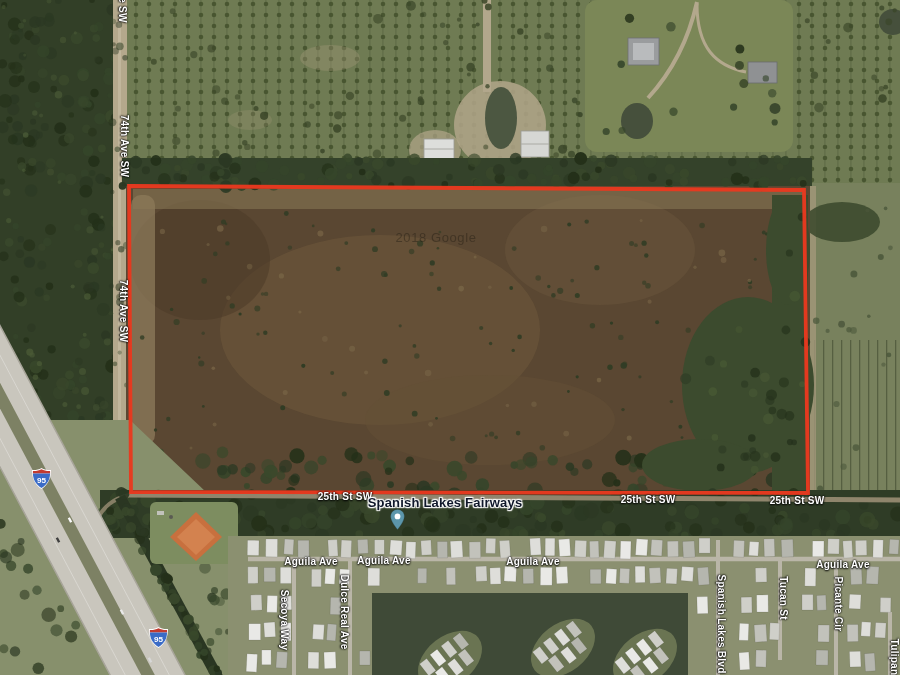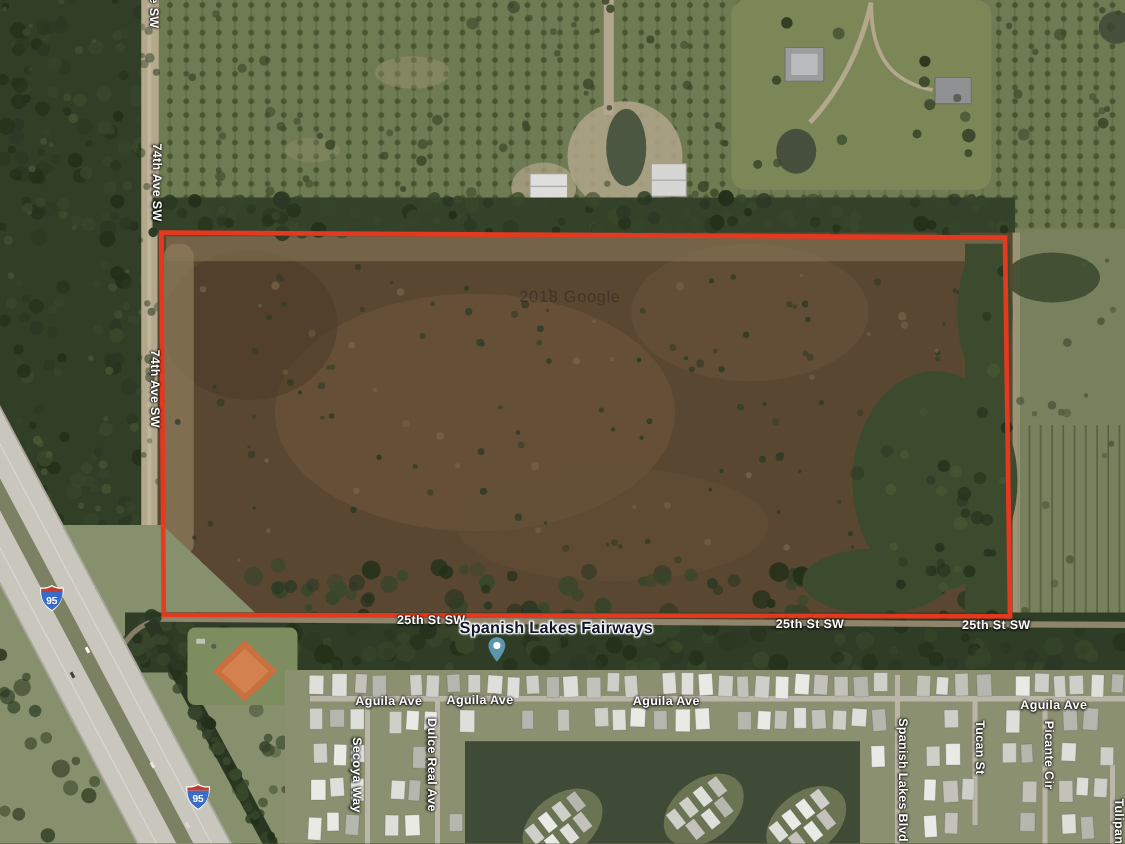--- a/index.html
+++ b/index.html
@@ -1328,14 +1328,14 @@
     <path d="M2 6.8 L20 6.8 C19.8 12.6 17.8 17.8 11 21.9 C4.2 17.8 2.2 12.6 2 6.8 Z" fill="#3a6bc6"></path>
     <text x="11" y="16.6" text-anchor="middle" font-size="8.5" font-weight="bold" fill="#ffffff" font-family="Liberation Sans, sans-serif">95</text>
   </svg>
   <svg class="abs" style="left:148px;top:626px" width="21" height="23" viewBox="0 0 22 24">
     <path d="M11 1 C13.7 2.7 17.4 3.4 21 3.1 C21 10.2 18.9 18.3 11 23 C3.1 18.3 1 10.2 1 3.1 C4.6 3.4 8.3 2.7 11 1 Z" fill="#ffffff"></path>
     <path d="M11 2.2 C13.5 3.6 16.8 4.3 20 4.1 L20 6.8 L2 6.8 L2 4.1 C5.2 4.3 8.5 3.6 11 2.2 Z" fill="#c23b30"></path>
     <path d="M2 6.8 L20 6.8 C19.8 12.6 17.8 17.8 11 21.9 C4.2 17.8 2.2 12.6 2 6.8 Z" fill="#3a6bc6"></path>
     <text x="11" y="16.6" text-anchor="middle" font-size="8.5" font-weight="bold" fill="#ffffff" font-family="Liberation Sans, sans-serif">95</text>
   </svg>
 
-  <div class="wm" style="left:456px;top:237px">2018 Google</div>
+  <div class="wm" style="left:436px;top:237px">2018 Google</div>
 </div>
 
 </body></html>

